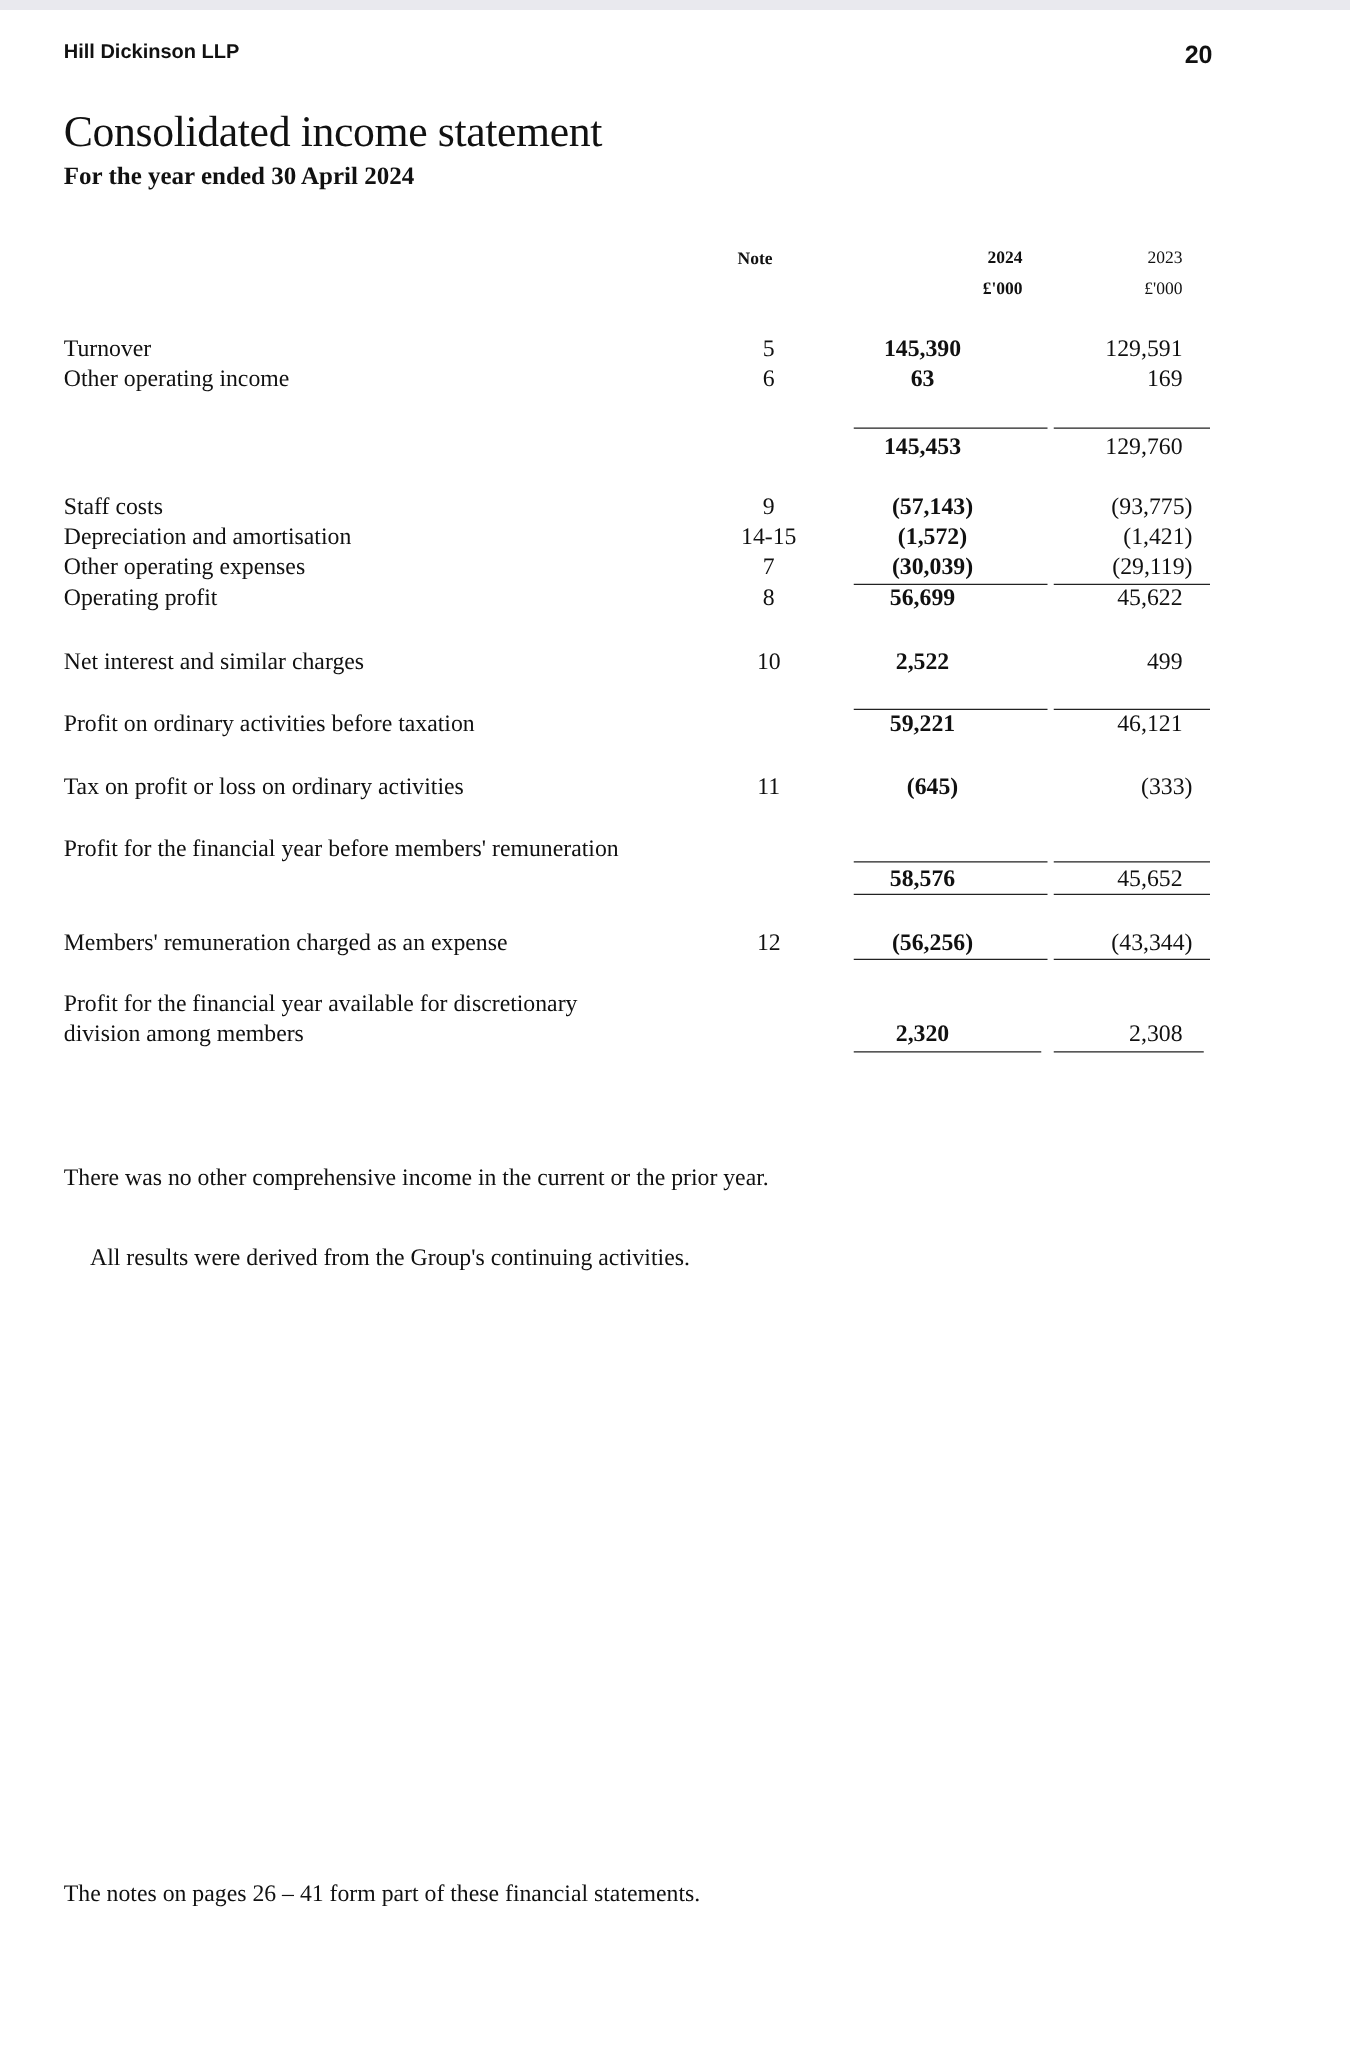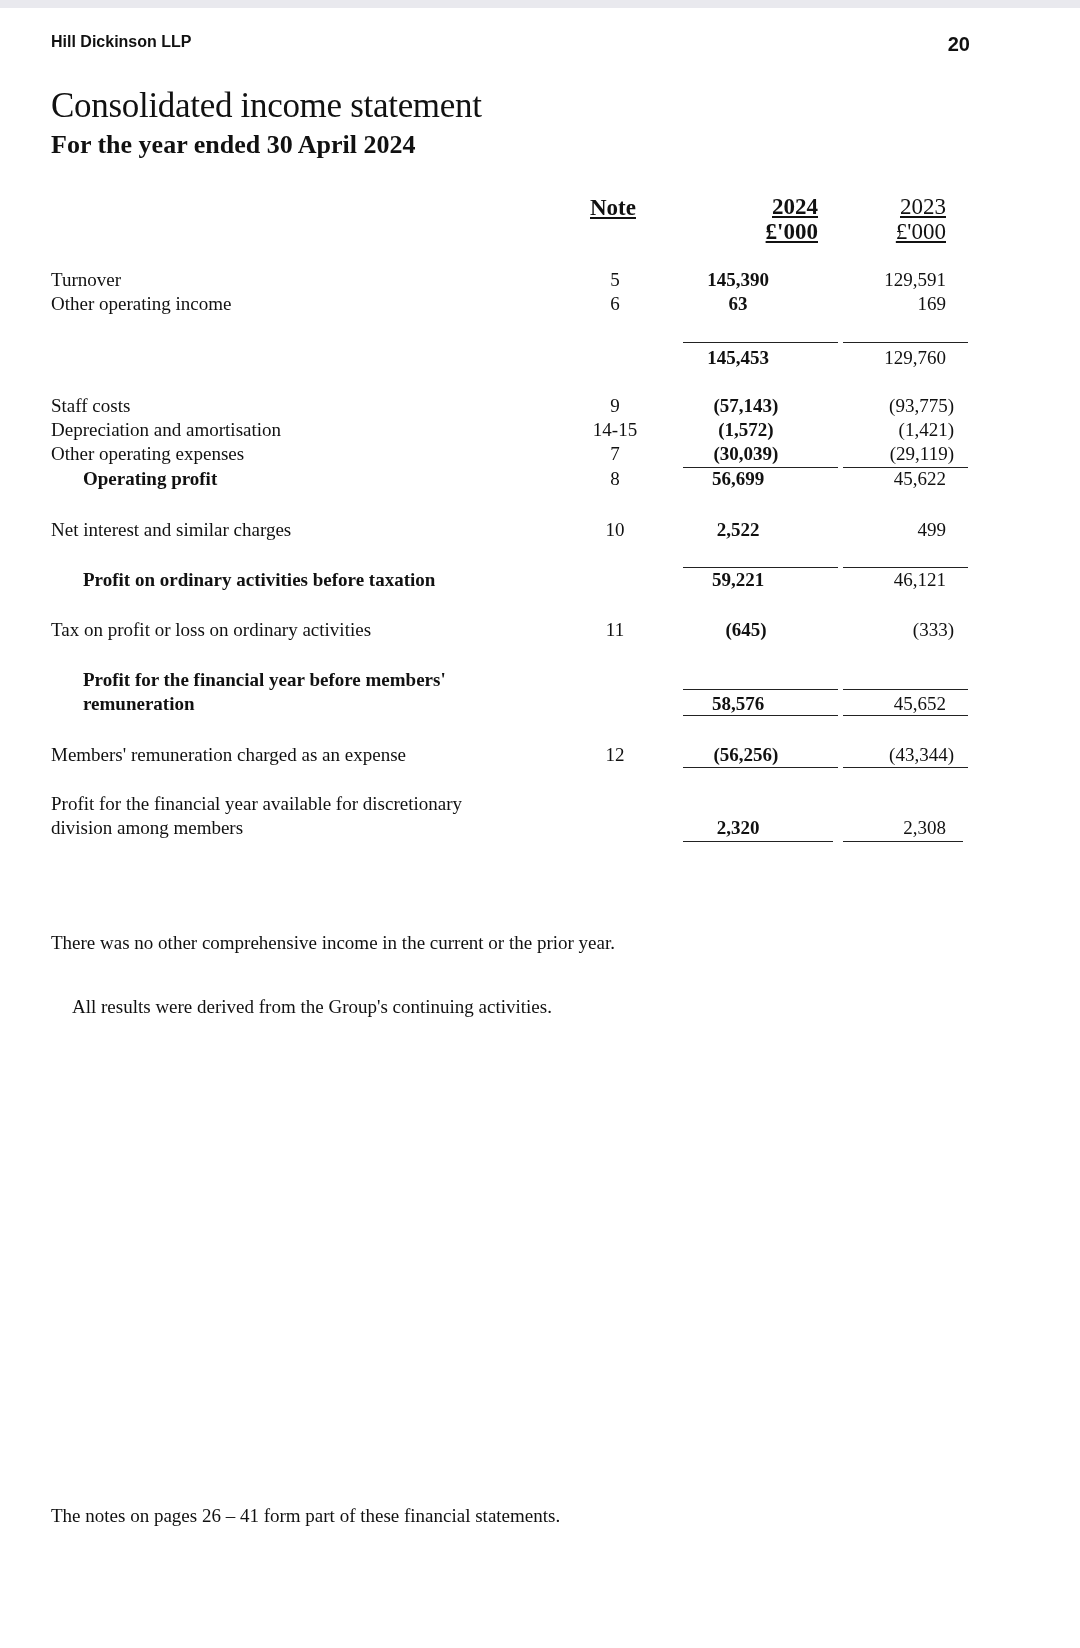--- a/index.html
+++ b/index.html
@@ -4,28 +4,28 @@
 <style>
   html, body { margin:0; padding:0; }
   body { width:1080px; height:1648px; background:#ffffff; position:relative; overflow:hidden;
          font-family:"Liberation Serif", serif; color:#111; }
   .topbar { position:absolute; left:0; top:0; width:1080px; height:8px; background:#e9e9ee; }
   .firm { position:absolute; left:51px; top:33px; font-family:"Liberation Sans", sans-serif;
           font-weight:bold; font-size:16px; }
   .pageno { position:absolute; right:110px; top:33px; font-family:"Liberation Sans", sans-serif;
             font-weight:bold; font-size:20px; }
   .title { position:absolute; left:51px; top:86px; font-size:35px; font-weight:normal; letter-spacing:-0.3px; }
-  .subtitle { position:absolute; left:51px; top:130px; font-size:26px; font-weight:bold; }
-  .hdr { position:absolute; font-size:23px; text-align:right; line-height:25px;text-decoration:underline; }
+  .subtitle { position:absolute; left:51px; top:130px; font-size:20px; font-weight:bold; }
+  .hdr { position:absolute; font-size:14px; text-align:right; line-height:25px; }
   .hdr.note { left:590px; top:195px; font-weight:bold; text-align:left; }
   .hdr.c24 { right:262px; top:194px; font-weight:bold; width:120px; }
   .hdr.c23 { right:134px; top:194px; width:120px; }
   .row { position:absolute; left:0; width:1080px; font-size:19px; line-height:24px; }
   .row .lbl { position:absolute; left:51px; width:470px; }
-  .row .lbl.bold { font-weight:bold;margin-left:32px; }
+  .row .lbl.bold { font-weight:normal; }
   .row .nt { position:absolute; left:575px; width:80px; text-align:center; }
   .row .v24 { position:absolute; right:262px; width:160px; text-align:center; font-weight:bold; }
   .row .v23 { position:absolute; right:134px; width:160px; text-align:right; }
   .row .v24.neg, .row .v23.neg { margin-right:-8px; }
   .rule { position:absolute; height:0; border-top:1.5px solid #222; }
   .r24 { left:683px; width:155px; }
   .r23 { left:843px; width:125px; }
   .foot { position:absolute; left:51px; font-size:19px;font-family:Liberation Serif, serif; }
 </style>
 </head>

